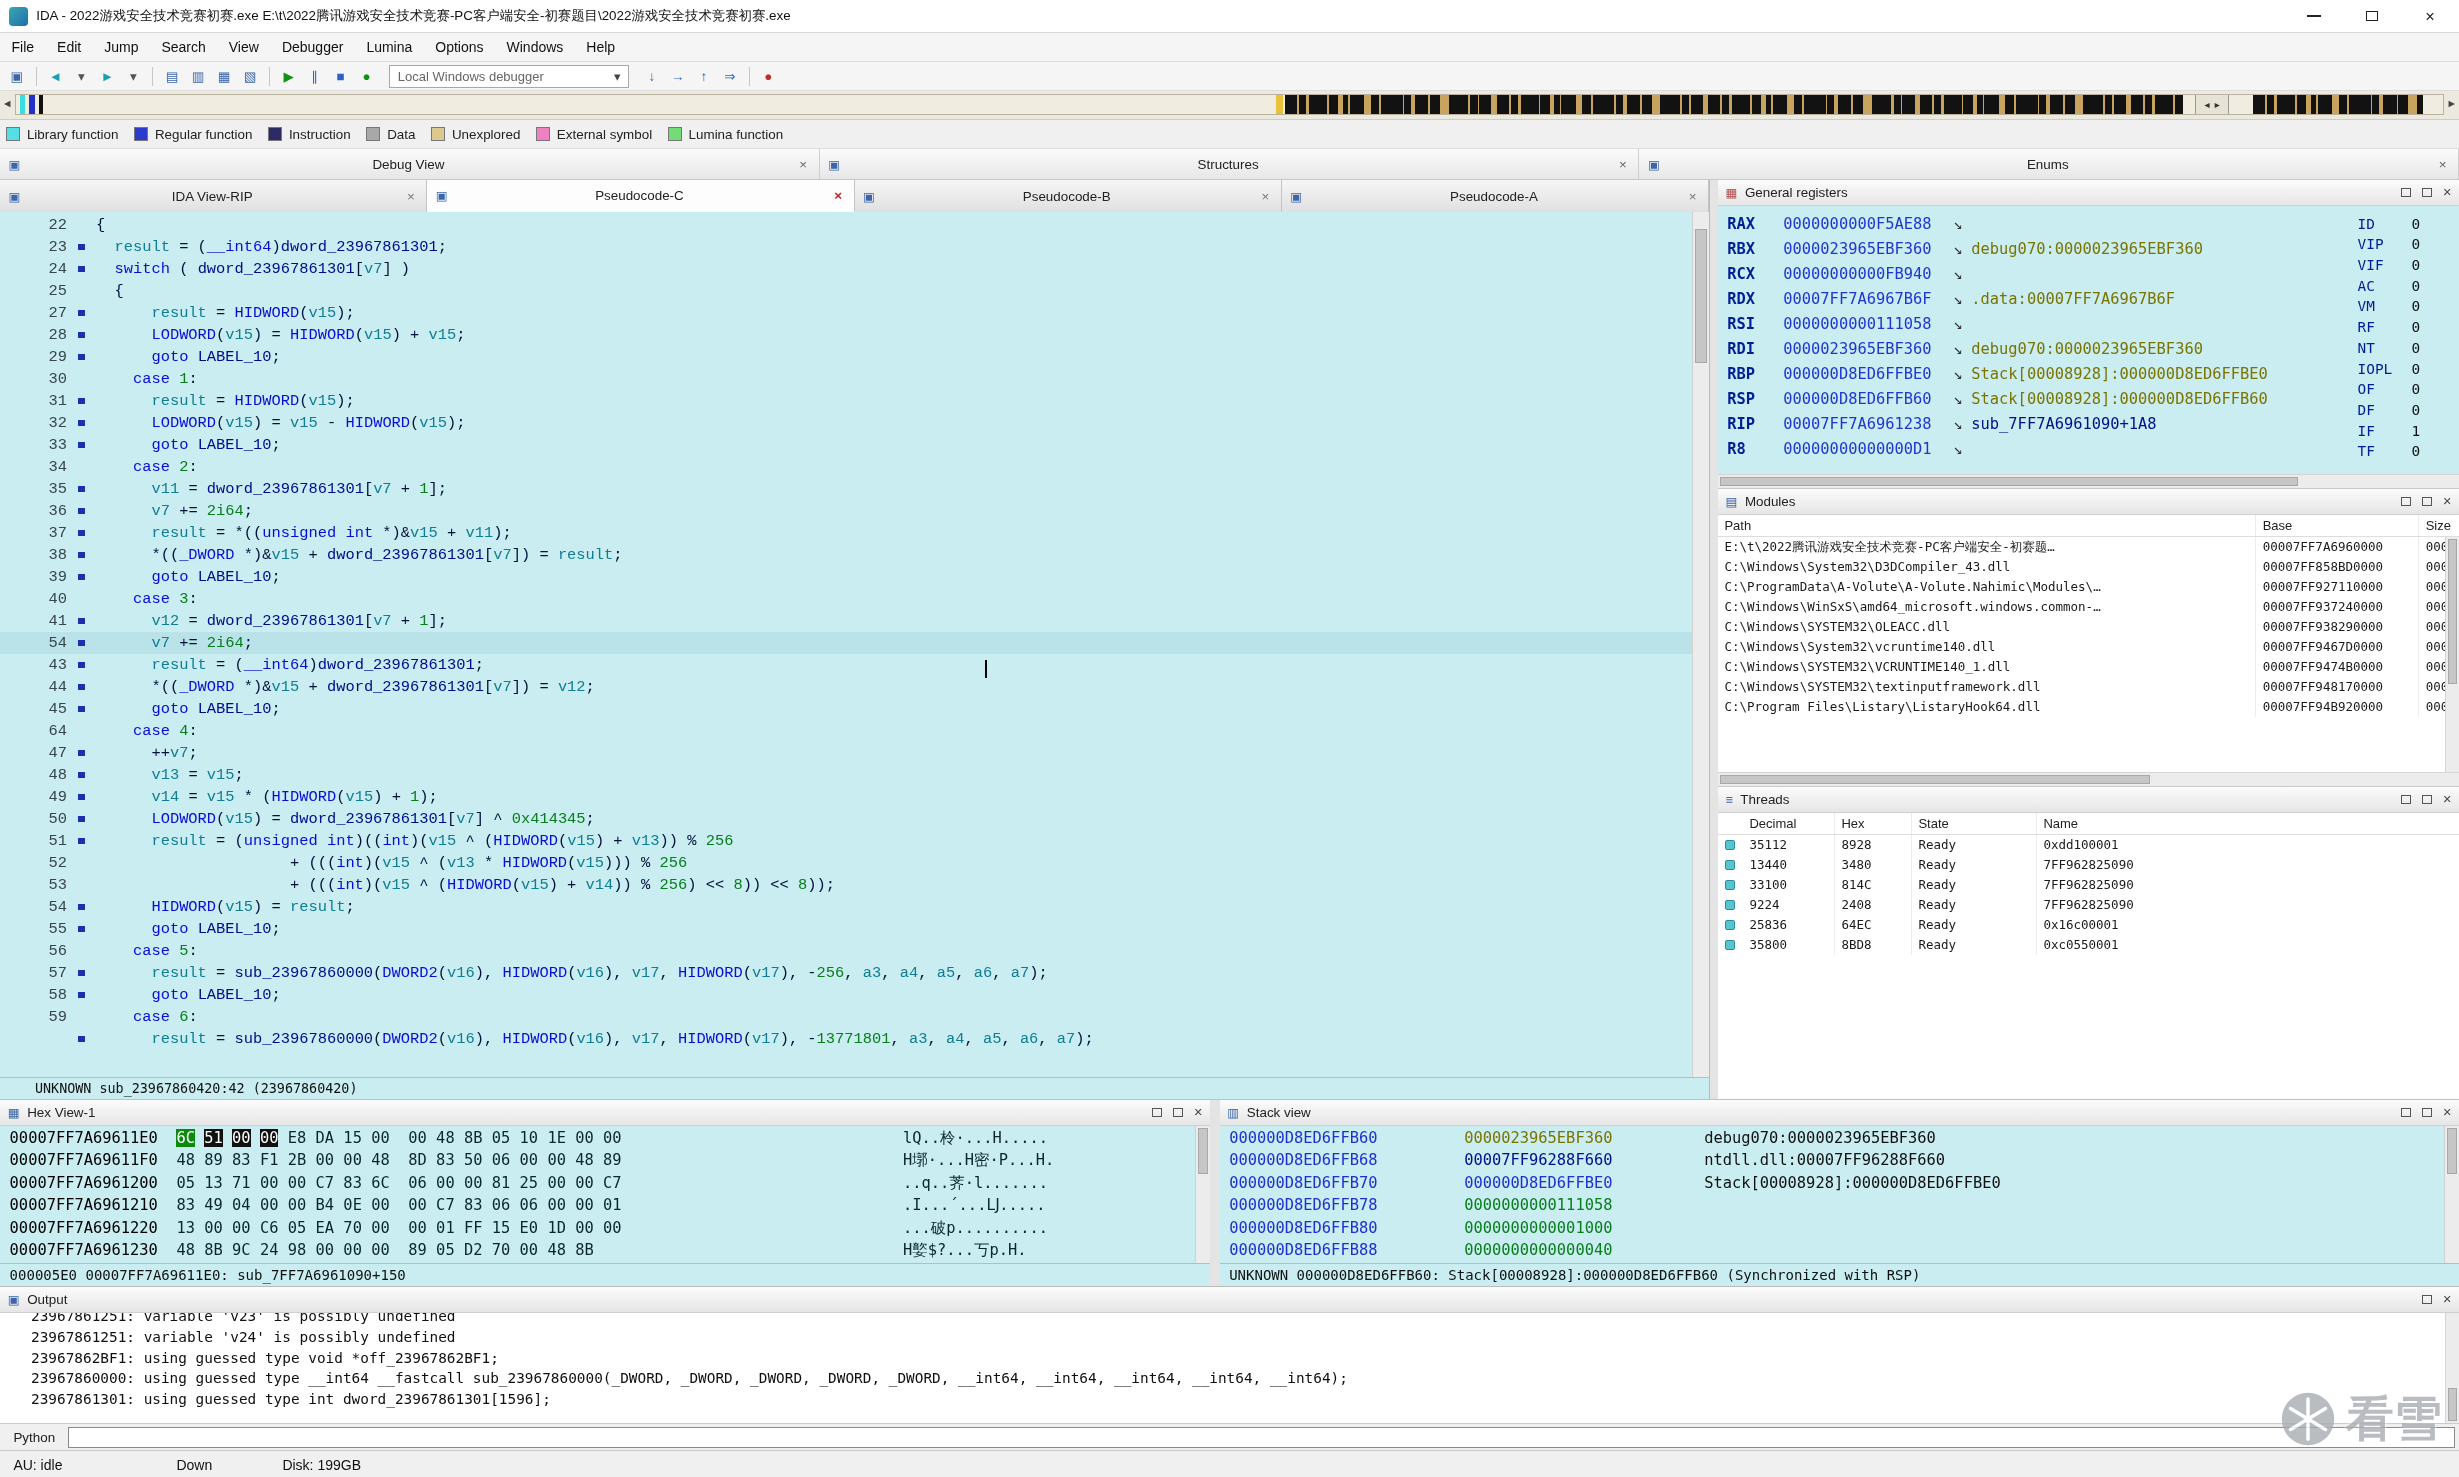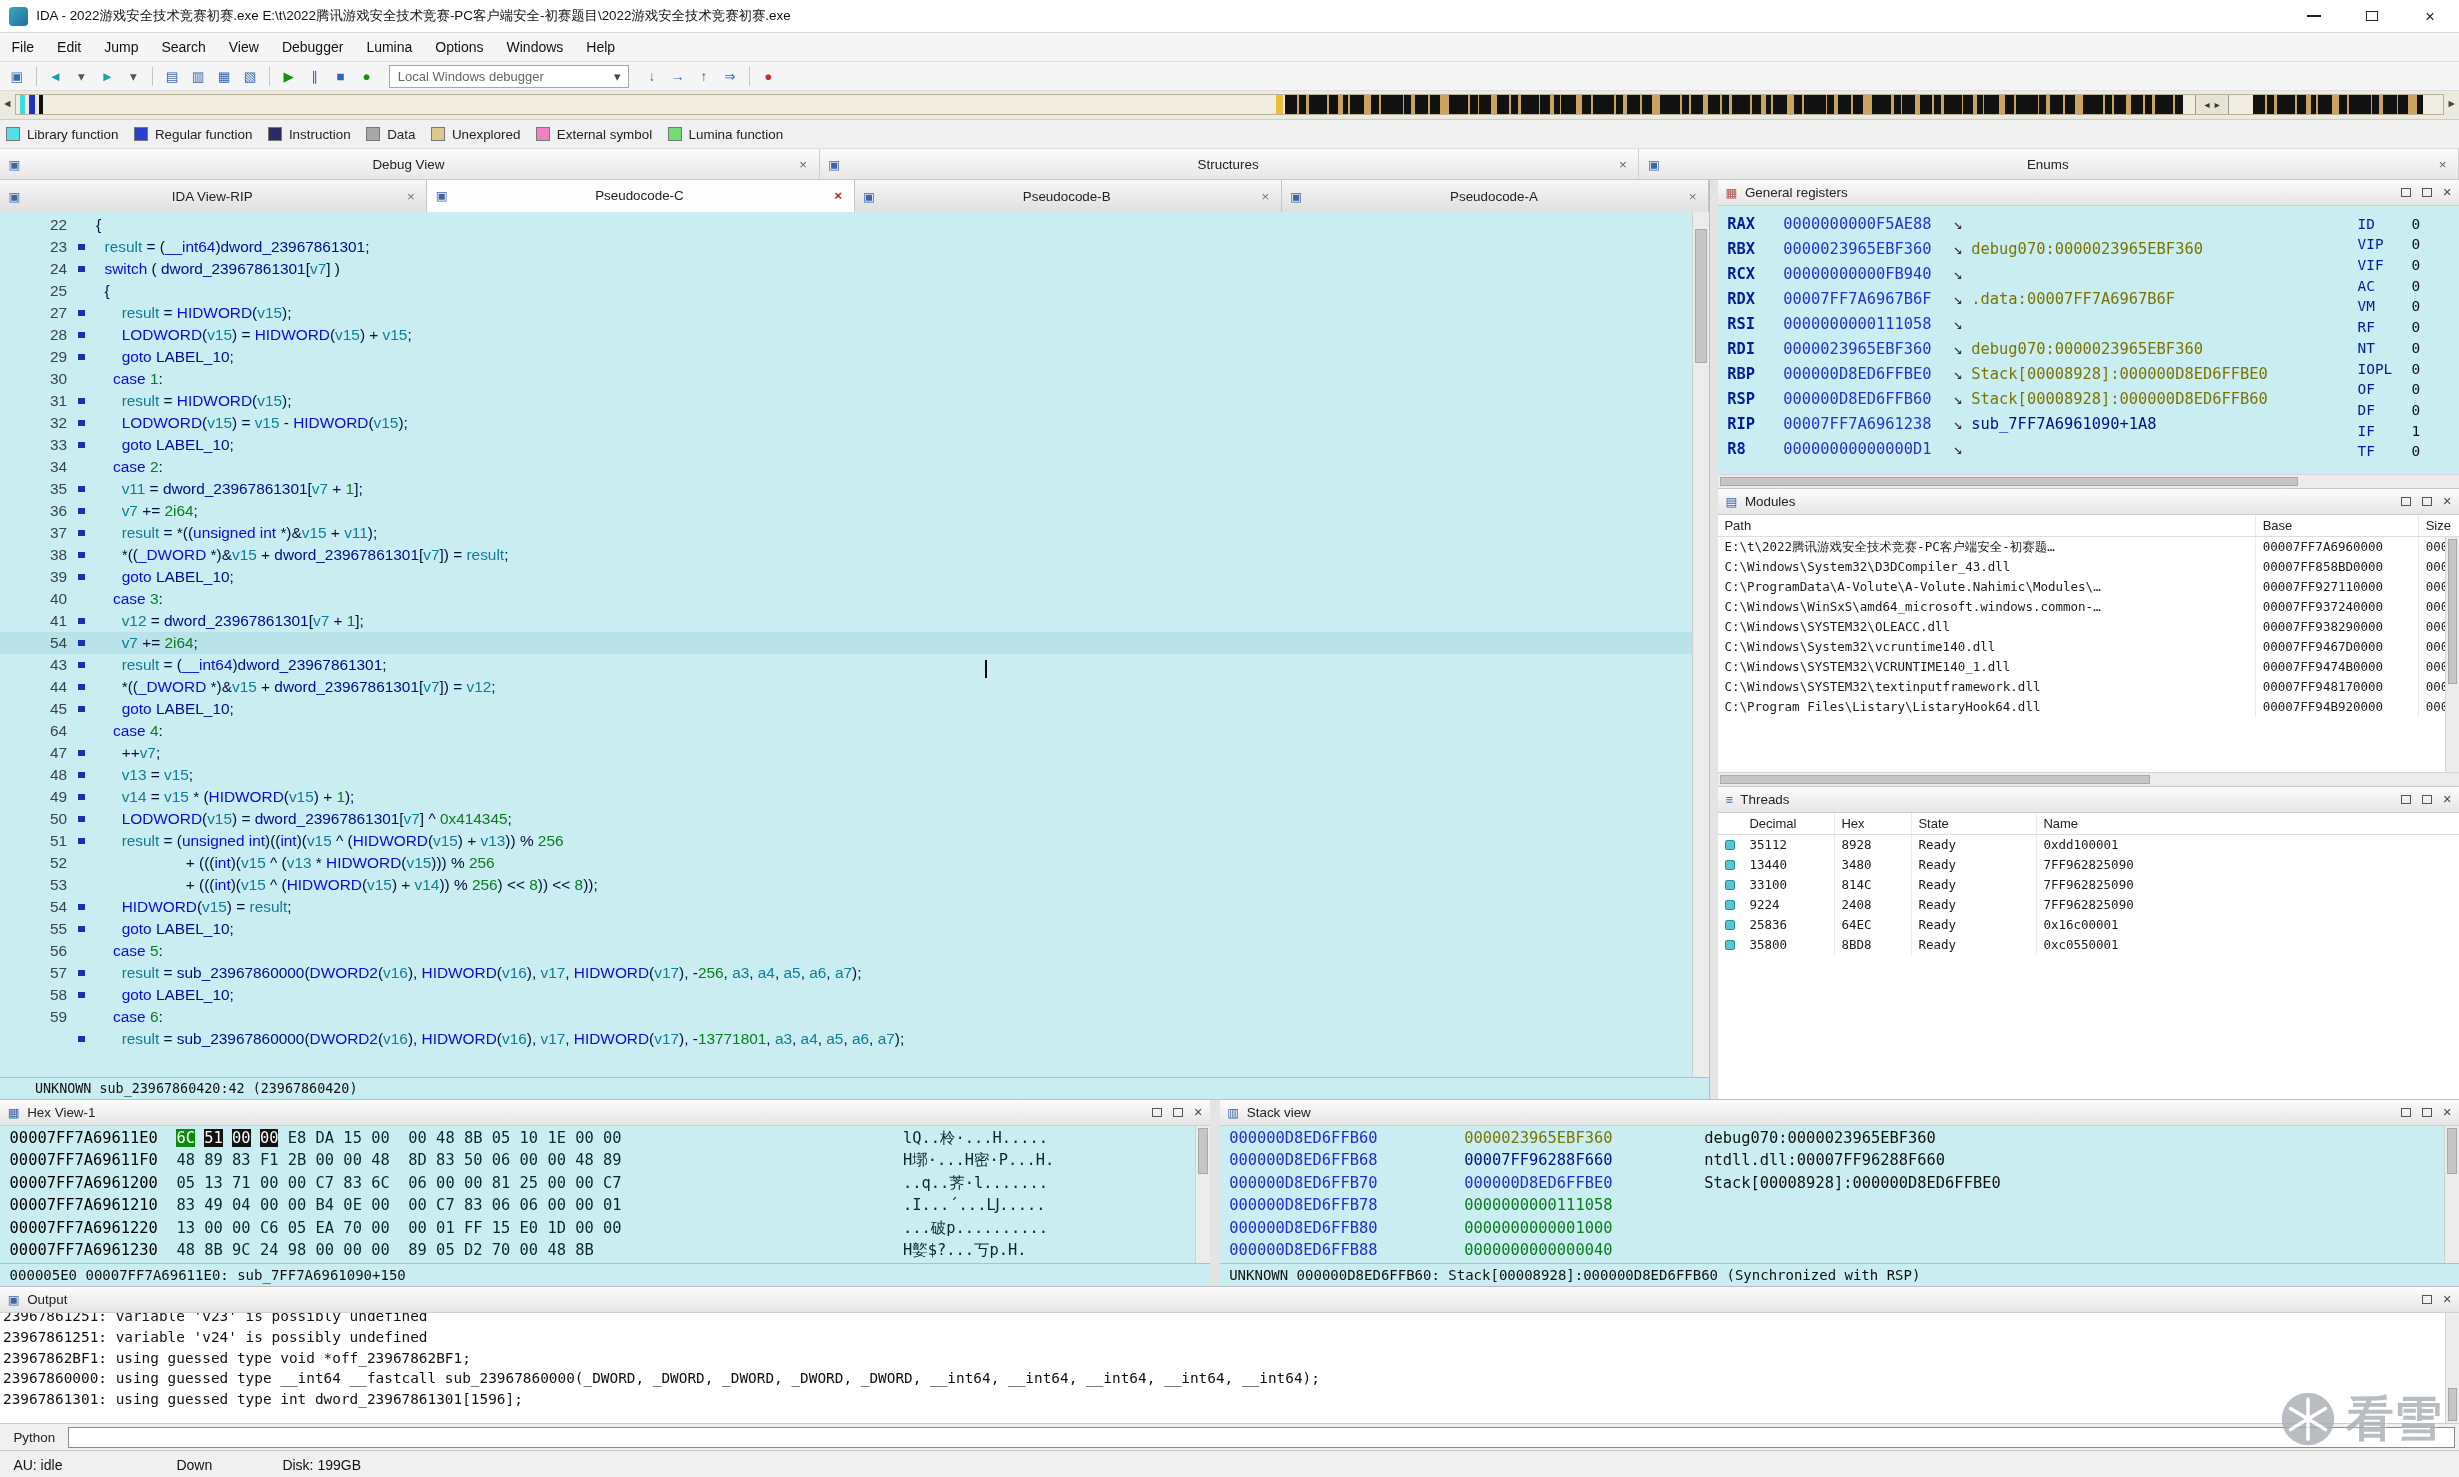--- a/index.html
+++ b/index.html
@@ -53,21 +53,21 @@
 .vtab{flex:1;display:flex;align-items:center;border-right:1px solid #c4c4c4;background:linear-gradient(#f6f6f6,#e0e0e0);font-size:13.4px;color:#222}
 .vtab.active{background:#fdfdfd;border-bottom:1px solid #fdfdfd}
 .vtab-icon{margin:0 8.6px;color:#3c66a8;font-size:12.5px}
 .vtab-label{flex:1;text-align:center}
 .vtab-close{margin:0 11.5px;color:#777;font-size:13.4px}
 .vtab.active .vtab-close{color:#c22020;font-weight:bold}
 
 
 .codewrap{flex:1;position:relative;background:var(--bg-cyan);overflow:hidden;min-height:0}
 .code{position:absolute;top:1.9px;left:0;right:17.3px}
-.codeline{height:22px;line-height:22px;display:flex;white-space:pre;font-family:Liberation Sans, sans-serif;font-size:15.4px}
+.codeline{height:22px;line-height:22px;display:flex;white-space:pre;font-family:Liberation Mono, monospace;font-size:15.4px}
 .codeline.current{background:var(--line-current)}
 .lnum{width:67px;text-align:right;color:var(--lnum);flex:none}
 .ldot{width:29px;text-align:center;flex:none;display:flex;align-items:center;justify-content:center}
 .ldot.on::after{content:"";width:6.7px;height:6.7px;background:#1b2fb0}
 .ltext{white-space:pre}
 .tk-kw{color:var(--kw)}.tk-num{color:var(--num)}.tk-var{color:var(--var)}.tk-glob{color:var(--glob)}.tk-pun{color:var(--pun)}
 .caret{position:absolute;left:985px;top:448px;width:1.9px;height:18px;background:#000}
 .vscroll{position:absolute;right:0;top:0;bottom:0;width:17.3px;background:#ececec;border-left:1px solid #d0d0d0}
 .vthumb{position:absolute;left:1.9px;right:1.9px;background:#c6c6c6;border:1px solid #a8a8a8}
 .code-status{height:22px;background:var(--bg-cyan);border-top:1px solid #9fc6cc;display:flex;align-items:center;padding-left:35px;font-family:"DejaVu Sans Mono",monospace;font-size:13.4px;color:#111;flex:none}
@@ -120,21 +120,21 @@
 .hs-status{height:23px;background:var(--bg-cyan);border-top:1px solid #9fc6cc;display:flex;align-items:center;padding-left:9.6px;font-family:"DejaVu Sans Mono",monospace;font-size:14px;color:#111;flex:none}
 .stack-row{height:22.4px;line-height:22.4px;display:flex;padding-left:9.6px;white-space:pre}
 .st-addr{width:235px;flex:none;color:#1f2fd0}
 .st-val{width:240px;flex:none}
 .c-seg{color:var(--seg)}.c-numv{color:var(--num)}.c-addrv{color:#1f2fd0}.c-funcv{color:var(--func)}
 .st-ann{color:#111}
 
 
 .output-panel{height:137px;display:flex;flex-direction:column;background:#fff;flex:none;border-top:1px solid #bbb}
 .output-body{flex:1;overflow:hidden;position:relative;font-family:"DejaVu Sans Mono","DejaVu Sans",monospace;font-size:14.4px;line-height:20.7px;color:#101010}
-.output-inner{margin-top:-6.7px;padding-left:3px;white-space:pre}
+.output-inner{margin-top:-6.7px;padding-left:31px;white-space:pre}
 .out-vscroll{position:absolute;top:0;right:0;bottom:0;width:14.4px;background:#ececec;border-left:1px solid #d5d5d5}
 .python-row{height:27px;display:flex;align-items:center;background:#f0f0f0;border-top:1px solid #ccc;font-size:13.4px;color:#222;flex:none}
 .python-label{padding:0 13.4px}
 .python-input{flex:1;height:21px;margin-right:3.8px;border:1px solid #8a8a8a;background:#fff;font-family:"DejaVu Sans Mono",monospace;font-size:13.4px;padding:0 5.8px}
 
 
 .statusbar{height:28px;background:#f0f0f0;border-top:1px solid #c8c8c8;display:flex;align-items:center;font-size:14px;color:#111;flex:none}
 .sb-seg{padding:0 13.4px;height:100%;display:flex;align-items:center}
 .sb-au{width:163px}.sb-down{width:106px}
 

